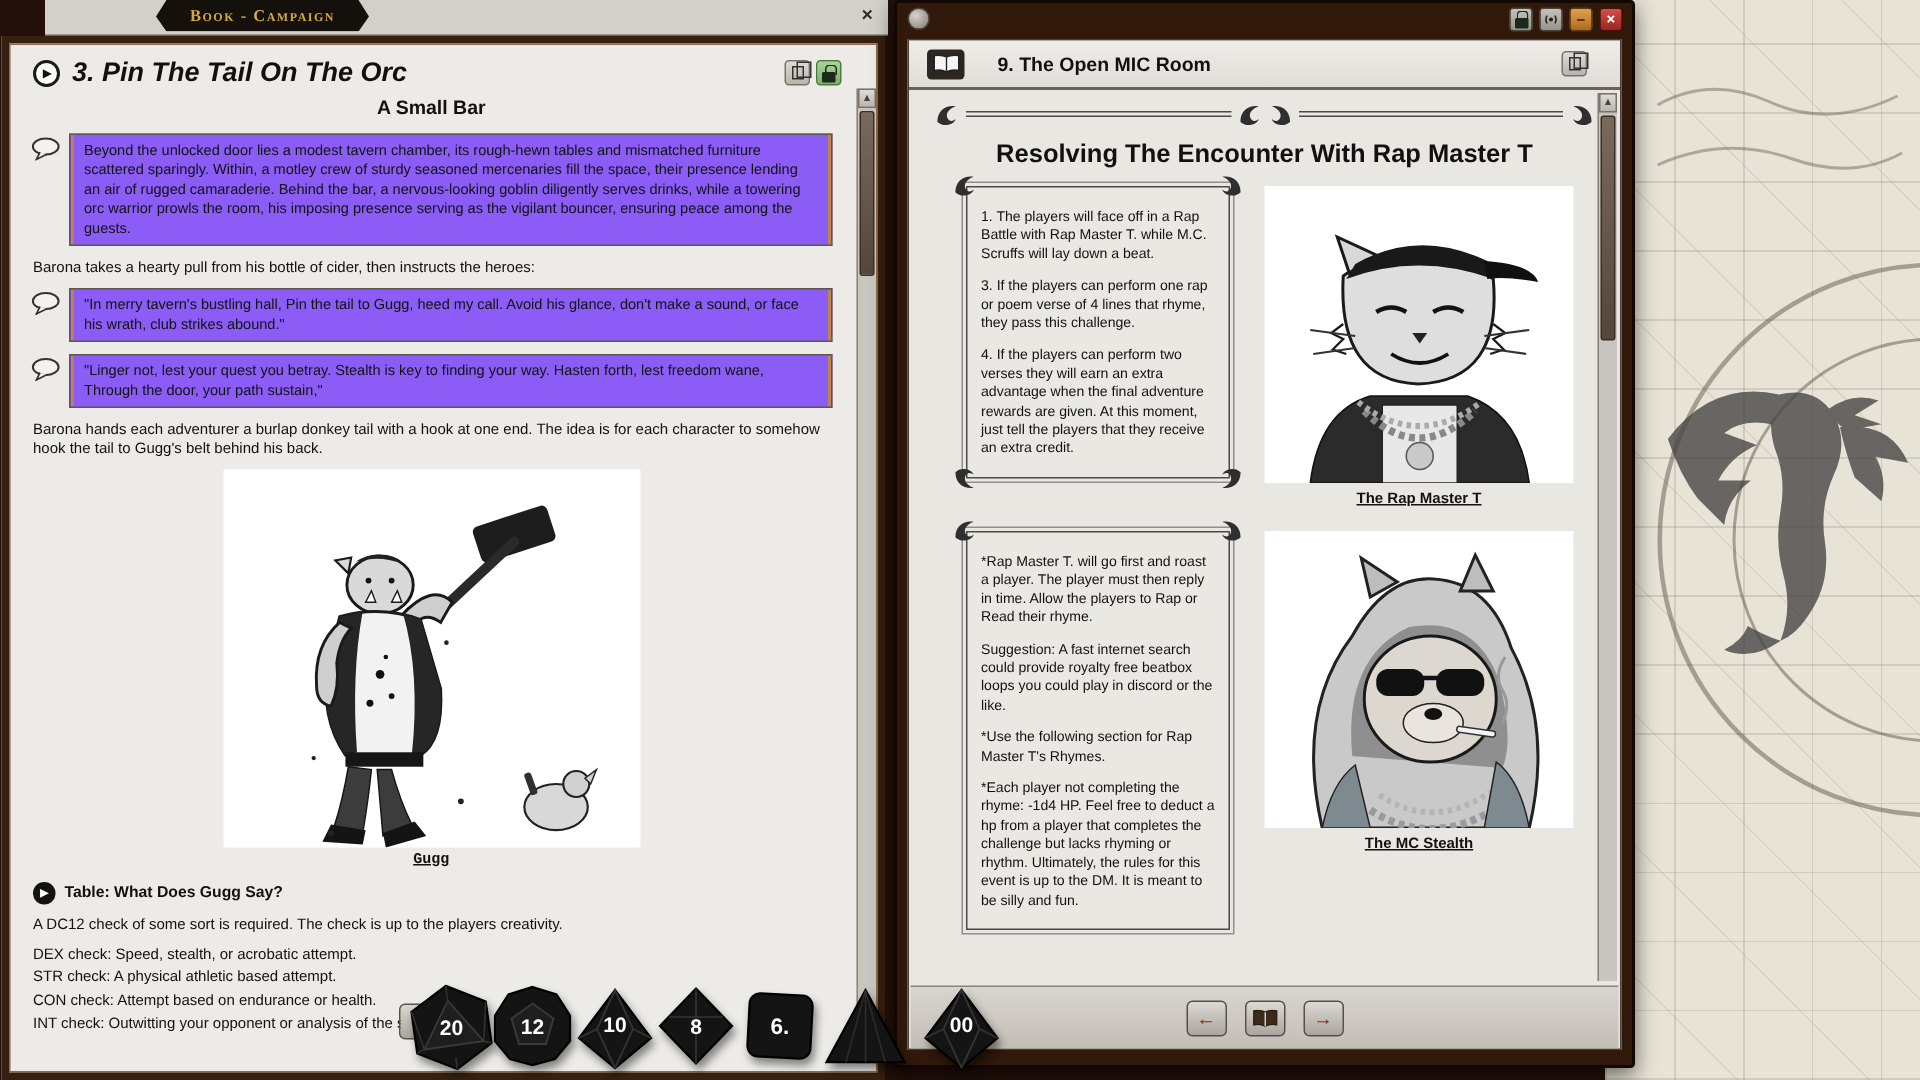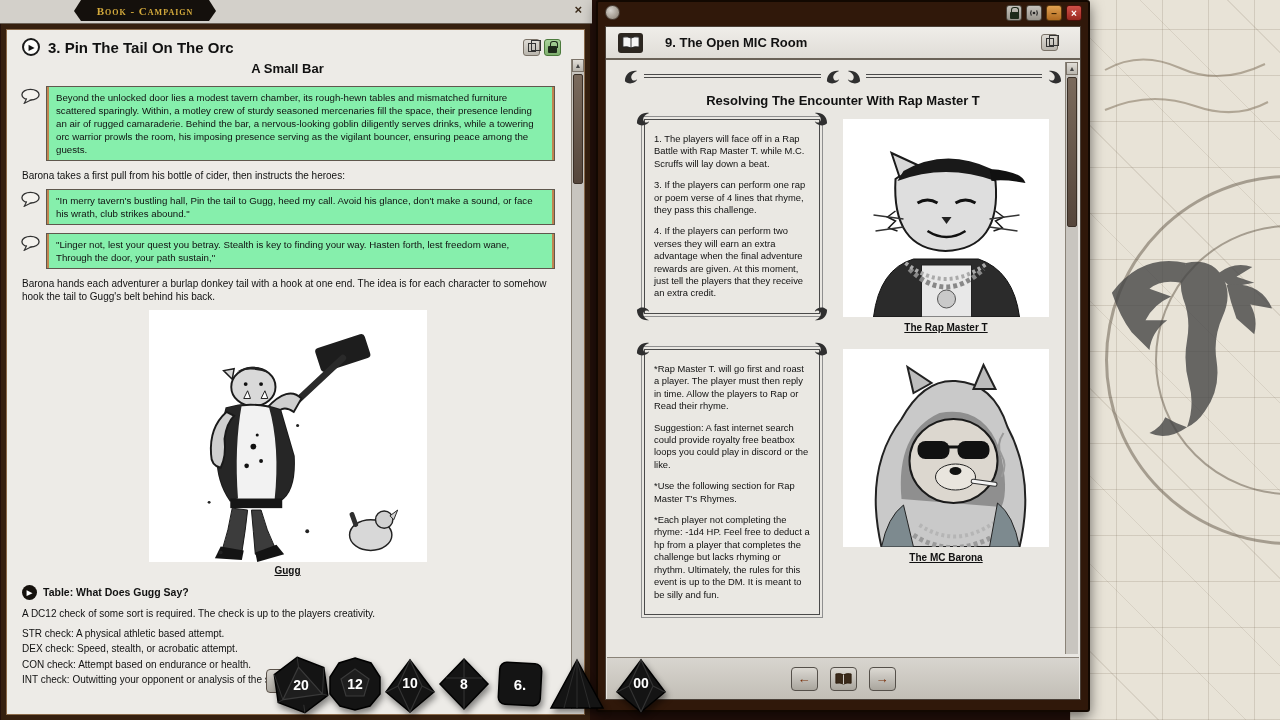--- a/index.html
+++ b/index.html
@@ -14,59 +14,59 @@
       repeating-linear-gradient(0deg, rgba(120,105,85,.20) 0 1px, transparent 1px 46px),
       repeating-linear-gradient(45deg, rgba(120,105,85,.14) 0 1px, transparent 1px 62px),
       #e8e3d7; }
   .map-circle { position:absolute; border:3px solid rgba(85,72,55,.45); border-radius:50%; }
   .mc1 { width:370px; height:370px; left:1105px; top:175px; }
   .mc2 { width:270px; height:270px; left:1155px; top:225px; border-width:2px; }
   .dragon { position:absolute; left:1102px; top:232px; width:178px; height:240px; opacity:.8; }
   .squiggle { position:absolute; left:1100px; top:40px; width:170px; height:120px; opacity:.5; }
 
   
-  .lw { position:absolute; left:0; top:0; width:592px; height:720px; }
+  .lw { position:absolute; left:0; top:0; width:592px; height:720px;padding-left:30px; }
   .lw-topbar { height:24px; background:#d3d0ca; border-bottom:1px solid #6b6258; position:relative; }
   .banner { position:absolute; left:74px; top:0; width:142px; height:21px; background:#14100c;
     clip-path:polygon(7px 0, 135px 0, 142px 11px, 135px 100%, 7px 100%, 0 11px);
     display:flex; align-items:center; justify-content:center;
     font-family:"Liberation Serif", serif; font-variant:small-caps; font-weight:bold;
     font-size:11px; letter-spacing:1px; color:#d4aa3c; }
   .lw-close { position:absolute; right:10px; top:3px; font-weight:bold; color:#3a2a1a; font-size:13px; line-height:14px; }
   .lw-frame { position:absolute; left:1px; top:24px; width:589px; height:696px; background:#edebe7;
     border:5px solid #36200f; box-shadow: inset 0 0 0 1px #8a6a4a; overflow:hidden; }
   .lw-header { display:flex; align-items:center; gap:8px; padding:9px 24px 3px 16px; }
   .play-circle { width:18px; height:18px; border:2px solid #1a1a1a; border-radius:50%; background:#fdfdfb; flex:none;
     display:flex; align-items:center; justify-content:center; }
   .play-circle .tri { font-size:8px; color:#111; margin-left:1px; }
-  .lw-title { font-weight:bold; font-size:15px; }
+  .lw-title { font-weight:bold; font-size:18px;font-style:italic; }
   .hdr-icons { margin-left:auto; display:flex; gap:4px; }
   .mini-btn { width:17px; height:17px; border:1px solid #7a7268; border-radius:3px;
     background:linear-gradient(#dedbd5,#b9b5ad); display:flex; align-items:center; justify-content:center; }
   .mini-btn.green { background:linear-gradient(#a8d49a,#7fae6e); border-color:#4c7a3c; }
   .copy-glyph { width:8px; height:9px; border:1px solid #333; position:relative; background:transparent; }
   .copy-glyph::after { content:""; position:absolute; left:2px; top:-4px; width:8px; height:9px;
     border:1px solid #333; background:inherit; }
   .lock-glyph { width:9px; height:7px; background:#1d2a1a; border-radius:1px; position:relative; margin-top:5px; }
   .lock-glyph::before { content:""; position:absolute; top:-5px; left:1.5px; width:6px; height:6px;
     border:1.5px solid #1d2a1a; border-bottom:none; border-radius:3px 3px 0 0; }
   .v-scroll { position:absolute; top:30px; right:1px; bottom:6px; width:13px; background:#c8c5bf; border-left:1px solid #8a8378; }
   .sb-up { height:13px; background:linear-gradient(#e0ddd7,#bab6ae); border:1px solid #7a7268;
     font-size:7px; text-align:center; line-height:12px; color:#444; }
   .sb-thumb { position:absolute; top:15px; left:1px; right:1px; height:110px;
     background:linear-gradient(#7a6a5c,#55463b); border:1px solid #3a2f26; border-radius:2px; }
   .lw-content { padding:0 30px 0 14px; font-size:10px; line-height:1.3; }
   .lw-content h2 { text-align:center; font-size:13px; margin:2px 0 8px; }
   .ra-row { display:flex; gap:5px; margin:0 0 8px; }
   .bubble-icon { width:21px; flex:none; padding-top:2px; }
-  .ra-box { flex:1; background:#86efac; border:1px solid #5f574d;
+  .ra-box { flex:1; background:#8b5cf6; border:1px solid #5f574d;
     box-shadow: inset 2px 0 0 #c08450, inset -2px 0 0 #c08450;
     padding:4px 9px; font-size:9.7px; line-height:1.34; }
   p.para { margin:7px 2px; font-size:10px; }
-  .lw-fig { width:278px; margin:3px auto 2px; text-align:center; }
+  .lw-fig { width:278px; margin:3px auto 2px; text-align:center;font-family:Liberation Mono, monospace; }
   .lw-fig svg { width:278px; height:252px; display:block; background:#fff; }
   .figcap { font-weight:bold; text-decoration:underline; font-size:10px; margin-top:2px; text-align:center; }
   .table-row { display:flex; align-items:center; gap:6px; margin:8px 2px 6px; font-size:10.5px; font-weight:bold; }
   .play-dark { width:15px; height:15px; border-radius:50%; background:#15110d; color:#fff; font-size:7px; flex:none;
     display:flex; align-items:center; justify-content:center; }
   p.check { margin:2.5px 2px; font-size:10px; }
   .lw-navbtn { position:absolute; left:260px; bottom:22px; width:27px; height:24px; border-radius:4px;
     background:linear-gradient(#dad7d1,#aaa69e); border:1px solid #5a5149; color:#5a2d10;
     font-weight:bold; font-size:13px; text-align:center; line-height:22px; }
 
@@ -86,21 +86,21 @@
     border:1px solid #4a4038; overflow:hidden; }
   .rw-header { display:flex; align-items:center; gap:22px; height:33px; padding:0 22px 0 12px;
     border-bottom:2px solid #6a6258; background:linear-gradient(#efede9,#e0ddd7); }
   .book-badge { width:25px; height:20px; background:#2c2620; border-radius:3px; flex:none;
     display:flex; align-items:center; justify-content:center; }
   .rw-title { font-weight:bold; font-size:13px; }
   .rw-header .mini-btn { margin-left:auto; }
   .divider { display:flex; align-items:center; margin:8px 18px 0; gap:5px; height:16px; }
   .dline { flex:1; height:4px; border-top:1px solid #4a4a4a; border-bottom:1px solid #4a4a4a; }
   .orn-svg { width:15px; height:15px; flex:none; }
-  .rw-heading { text-align:center; font-size:13px; font-weight:bold; margin:9px 0 11px; }
+  .rw-heading { text-align:center; font-size:17px; font-weight:bold; margin:9px 0 11px; }
   .rows { padding:0 26px 0 38px; }
   .row { display:flex; gap:18px; align-items:flex-start; margin-bottom:16px; }
   .obox { width:176px; flex:none; position:relative; border:1px solid #4a4a4a;
     outline:1px solid #8f8f8f; outline-offset:2.5px; background:#eae8e3; padding:13px 9px 4px; }
   .obox p { font-size:9.4px; line-height:1.32; margin-bottom:9px; }
   .orn { position:absolute; width:15px; height:15px; }
   .orn svg { width:100%; height:100%; }
   .orn.tl { top:-9px; left:-9px; }
   .orn.tr { top:-9px; right:-9px; transform:scaleX(-1); }
   .orn.bl { bottom:-9px; left:-9px; transform:scaleY(-1); }
@@ -194,21 +194,21 @@
         <div class="ra-row">
           <span class="bubble-icon">
             <svg viewBox="0 0 22 17">
                 <ellipse cx="11" cy="7" rx="9" ry="5.6" fill="#f4f2ee" stroke="#333" stroke-width="1.4"></ellipse>
                 <path d="M7 11 L4.5 16 L12 12.2" fill="#f4f2ee" stroke="#333" stroke-width="1.2"></path>
               </svg>
           </span>
           <div class="ra-box">Beyond the unlocked door lies a modest tavern chamber, its rough-hewn tables and mismatched furniture scattered sparingly. Within, a motley crew of sturdy seasoned mercenaries fill the space, their presence lending an air of rugged camaraderie. Behind the bar, a nervous-looking goblin diligently serves drinks, while a towering orc warrior prowls the room, his imposing presence serving as the vigilant bouncer, ensuring peace among the guests.</div>
         </div>
 
-        <p class="para">Barona takes a first pull from his bottle of cider, then instructs the heroes:</p>
+        <p class="para">Barona takes a hearty pull from his bottle of cider, then instructs the heroes:</p>
 
         <div class="ra-row">
           <span class="bubble-icon">
             <svg viewBox="0 0 22 17">
                 <ellipse cx="11" cy="7" rx="9" ry="5.6" fill="#f4f2ee" stroke="#333" stroke-width="1.4"></ellipse>
                 <path d="M7 11 L4.5 16 L12 12.2" fill="#f4f2ee" stroke="#333" stroke-width="1.2"></path>
               </svg>
           </span>
           <div class="ra-box">"In merry tavern's bustling hall, Pin the tail to Gugg, heed my call. Avoid his glance, don't make a sound, or face his wrath, club strikes abound."</div>
         </div>
@@ -264,22 +264,22 @@
           </svg>
           <div class="figcap">Gugg</div>
         </div>
 
         <div class="table-row">
           <span class="play-dark">▶</span>
           <span>Table: What Does Gugg Say?</span>
         </div>
 
         <p class="para">A DC12 check of some sort is required. The check is up to the players creativity.</p>
+        <p class="check">DEX check: Speed, stealth, or acrobatic attempt.</p>
         <p class="check">STR check: A physical athletic based attempt.</p>
-        <p class="check">DEX check: Speed, stealth, or acrobatic attempt.</p>
         <p class="check">CON check: Attempt based on endurance or health.</p>
         <p class="check">INT check: Outwitting your opponent or analysis of the situation.</p>
       </div>
 
       <div class="lw-navbtn">←</div>
     </div>
   </div>
 
   <div class="rw">
     <div class="rw-titlebar">
@@ -401,21 +401,21 @@
               <path d="M104 98 L116 98" stroke="#111" stroke-width="3"></path>
               <ellipse cx="112" cy="128" rx="20" ry="13" fill="#e9e5de" stroke="#222"></ellipse>
               <ellipse cx="112" cy="122" rx="6" ry="4" fill="#111"></ellipse>
               <rect x="128" y="130" width="26" height="4" rx="2" fill="#f4f4f4" stroke="#333" transform="rotate(8 128 130)"></rect>
               <path d="M158 128 Q164 116 158 106 Q152 96 160 84" fill="none" stroke="#999" stroke-width="2"></path>
               <path d="M70 186 Q110 212 156 184" fill="none" stroke="#9a9a9a" stroke-width="5" stroke-dasharray="4 3"></path>
               <path d="M76 176 Q112 200 150 174" fill="none" stroke="#b5b5b5" stroke-width="4" stroke-dasharray="3 3"></path>
               <path d="M38 198 Q44 168 60 156 L70 198 Z" fill="#7d8a8f" stroke="#222"></path>
               <path d="M176 198 Q170 166 154 154 L146 198 Z" fill="#7d8a8f" stroke="#222"></path>
             </svg>
-            <div class="figcap">The MC Barona</div>
+            <div class="figcap">The MC Stealth</div>
           </div>
         </div>
       </div>
 
       <div class="rw-scroll">
         <div class="sb-up">▲</div>
         <div class="sb-thumb"></div>
       </div>
 
       <div class="rw-bottombar">

